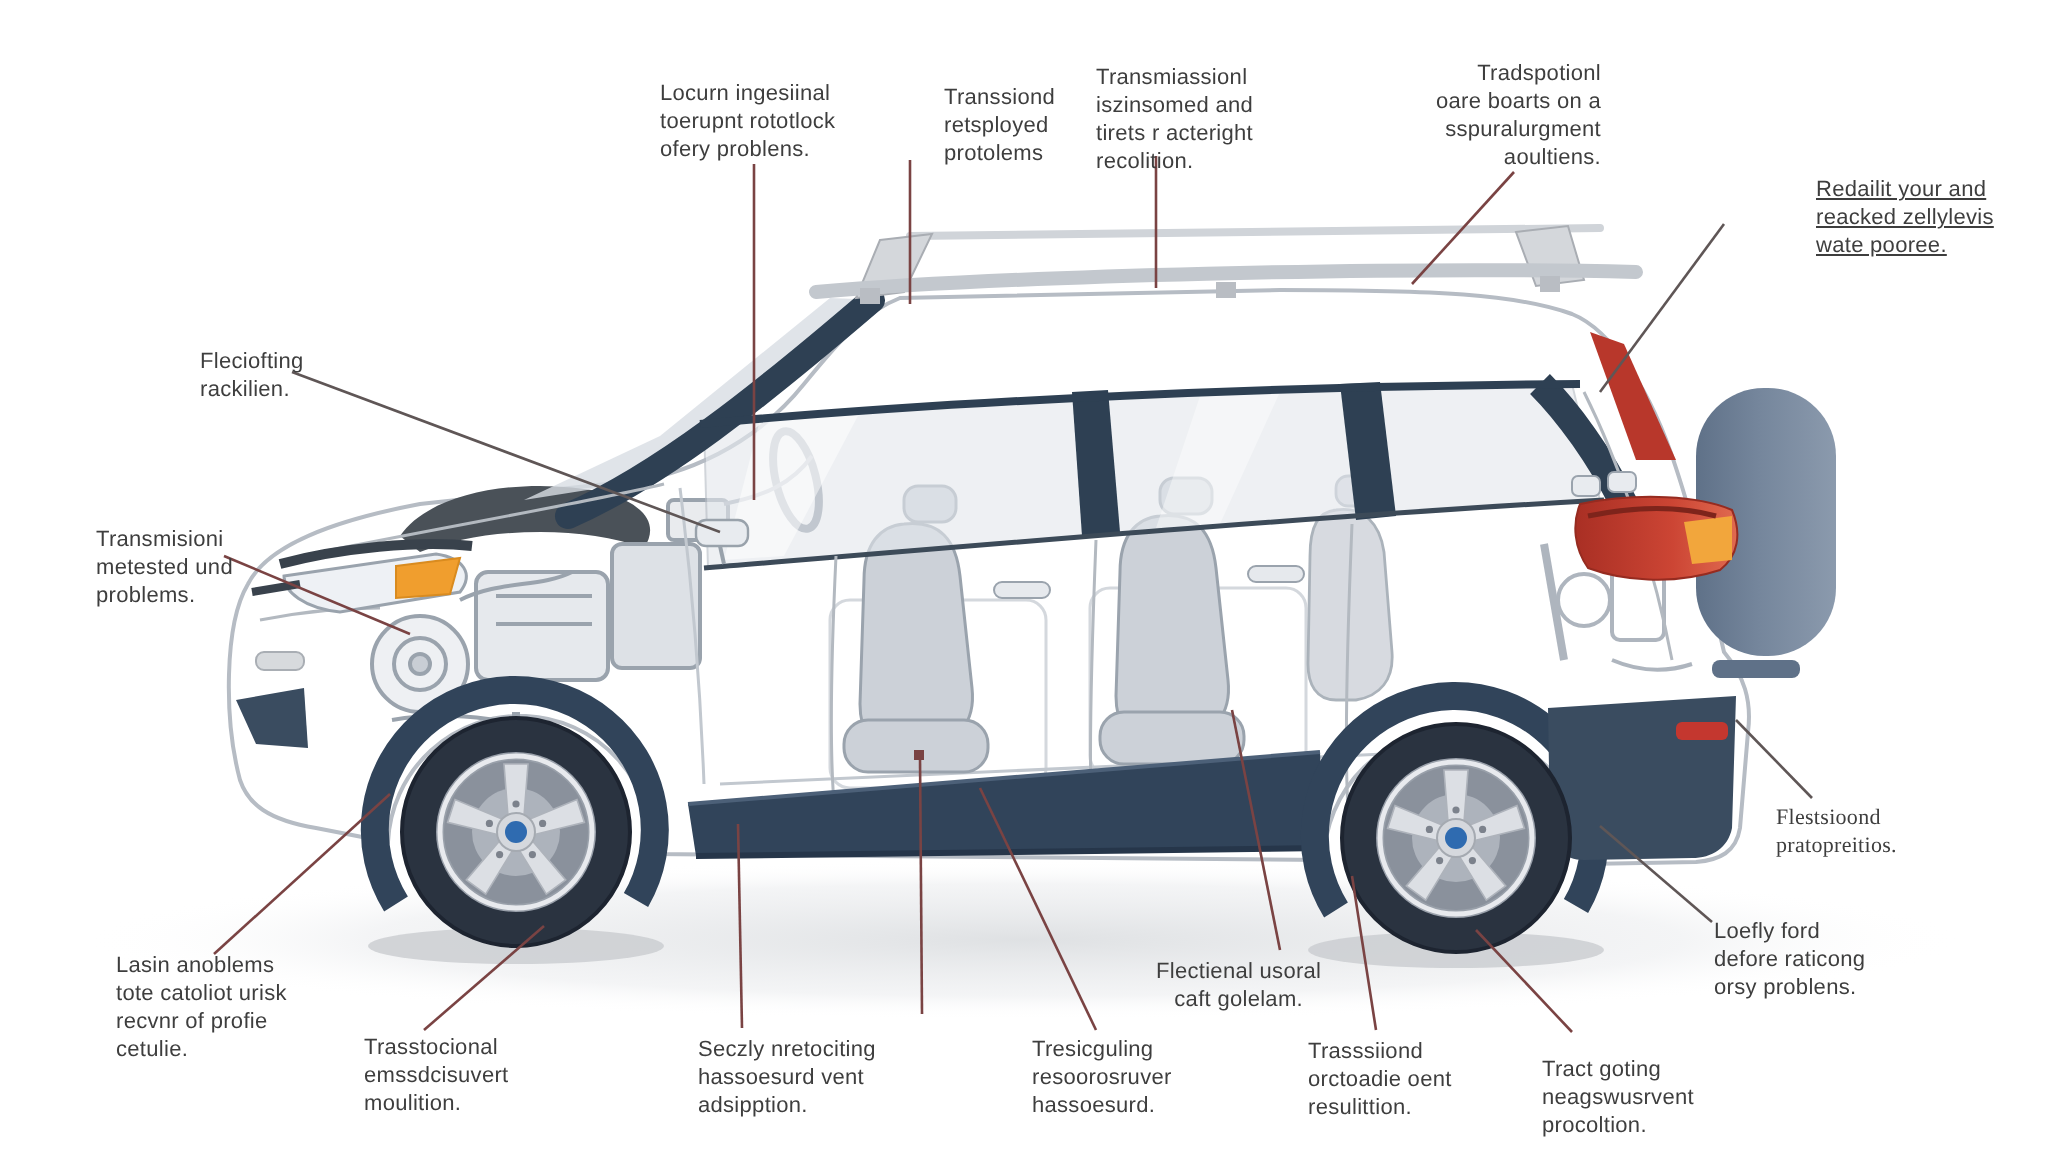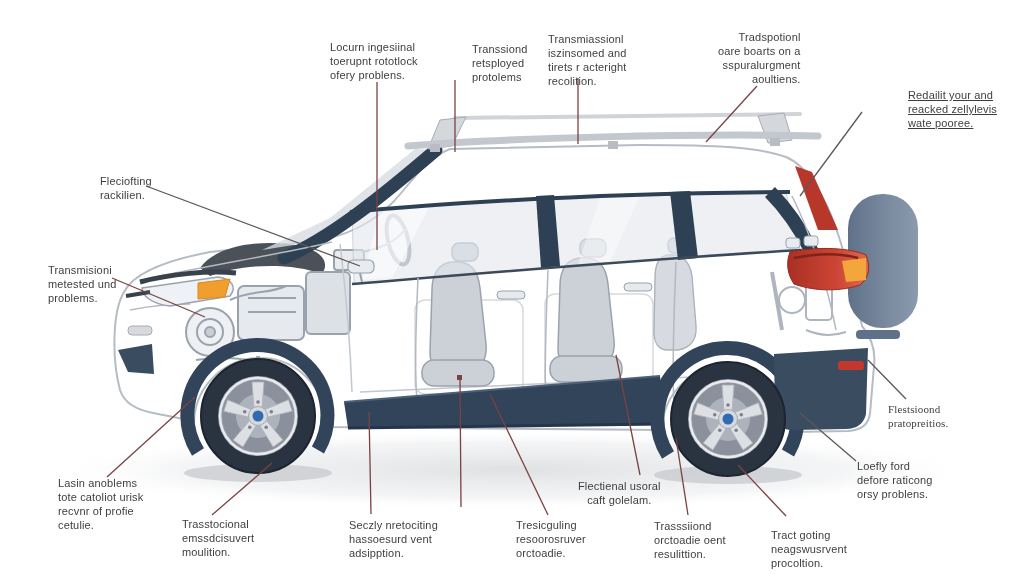--- a/index.html
+++ b/index.html
@@ -295,21 +295,21 @@
 metested und
 problems.</div>
   <div class="lbl" style="left:182px;top:517px;">Trasstocional
 emssdcisuvert
 moulition.</div>
   <div class="lbl" style="left:349px;top:518px;">Seczly nretociting
 hassoesurd vent
 adsipption.</div>
   <div class="lbl" style="left:516px;top:518px;">Tresicguling
 resoorosruver
-orctoadie.</div>
+hassoesurd.</div>
   <div class="lbl" style="left:578px;top:479px;text-align:center;">Flectienal usoral
 caft golelam.</div>
   <div class="lbl" style="left:654px;top:519px;">Trasssiiond
 orctoadie oent
 resulittion.</div>
   <div class="lbl" style="left:771px;top:528px;">Tract goting
 neagswusrvent
 procoltion.</div>
   <div class="lbl" style="left:888px;top:402px;font-family:Liberation Serif, serif;">Flestsioond
 pratopreitios.</div>

